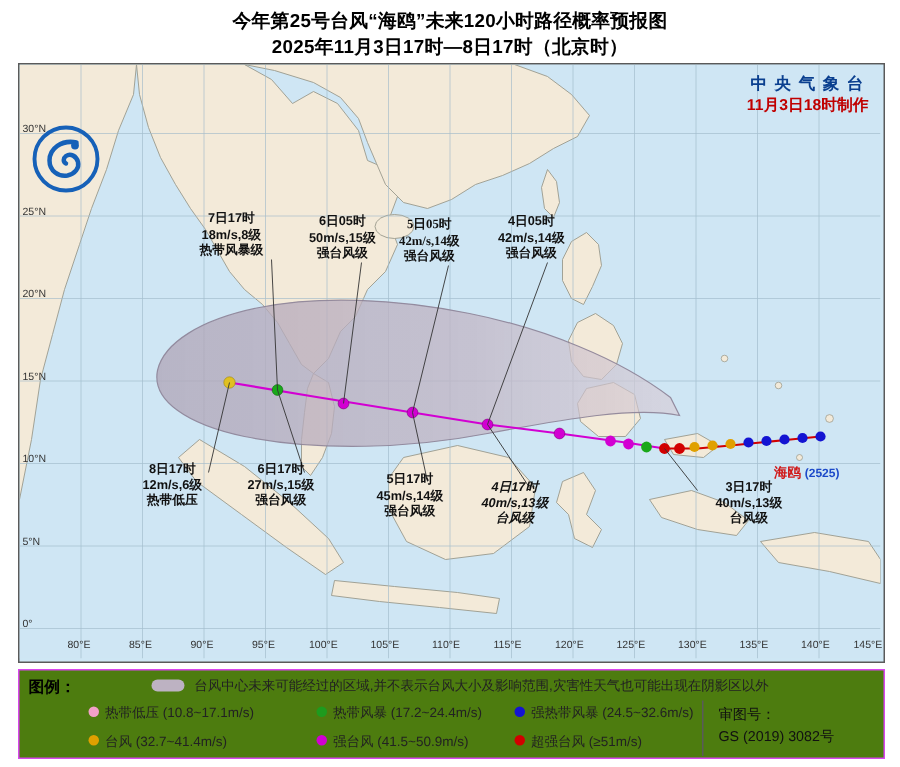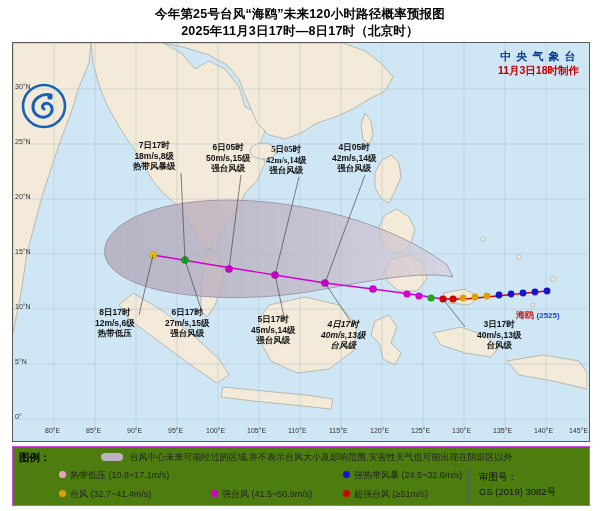--- a/index.html
+++ b/index.html
@@ -318,20 +318,23 @@
     <div class="legend-title">图例：</div>
 
     <div class="legend-note">
       <span class="dot" style="background:#bdb2c2;width:22px;height:8px;border-radius:4px;"></span>
       <span>台风中心未来可能经过的区域,并不表示台风大小及影响范围,灾害性天气也可能出现在阴影区以外</span>
     </div>
 
     <div class="lg-item" style="left:46px;top:22px">
       <span class="dot" style="background:#f2a0c8"></span><span>热带低压 (10.8~17.1m/s)</span>
     </div>
+    <div class="lg-item" style="left:198px;top:22px">
+      <span class="dot" style="background:#1e9b1e"></span><span>热带风暴 (17.2~24.4m/s)</span>
+    </div>
     <div class="lg-item" style="left:330px;top:22px">
       <span class="dot" style="background:#1414d2"></span><span>强热带风暴 (24.5~32.6m/s)</span>
     </div>
 
     <div class="lg-item" style="left:46px;top:41px">
       <span class="dot" style="background:#e0a000"></span><span>台风 (32.7~41.4m/s)</span>
     </div>
     <div class="lg-item" style="left:198px;top:41px">
       <span class="dot" style="background:#d200d2"></span><span>强台风 (41.5~50.9m/s)</span>
     </div>

